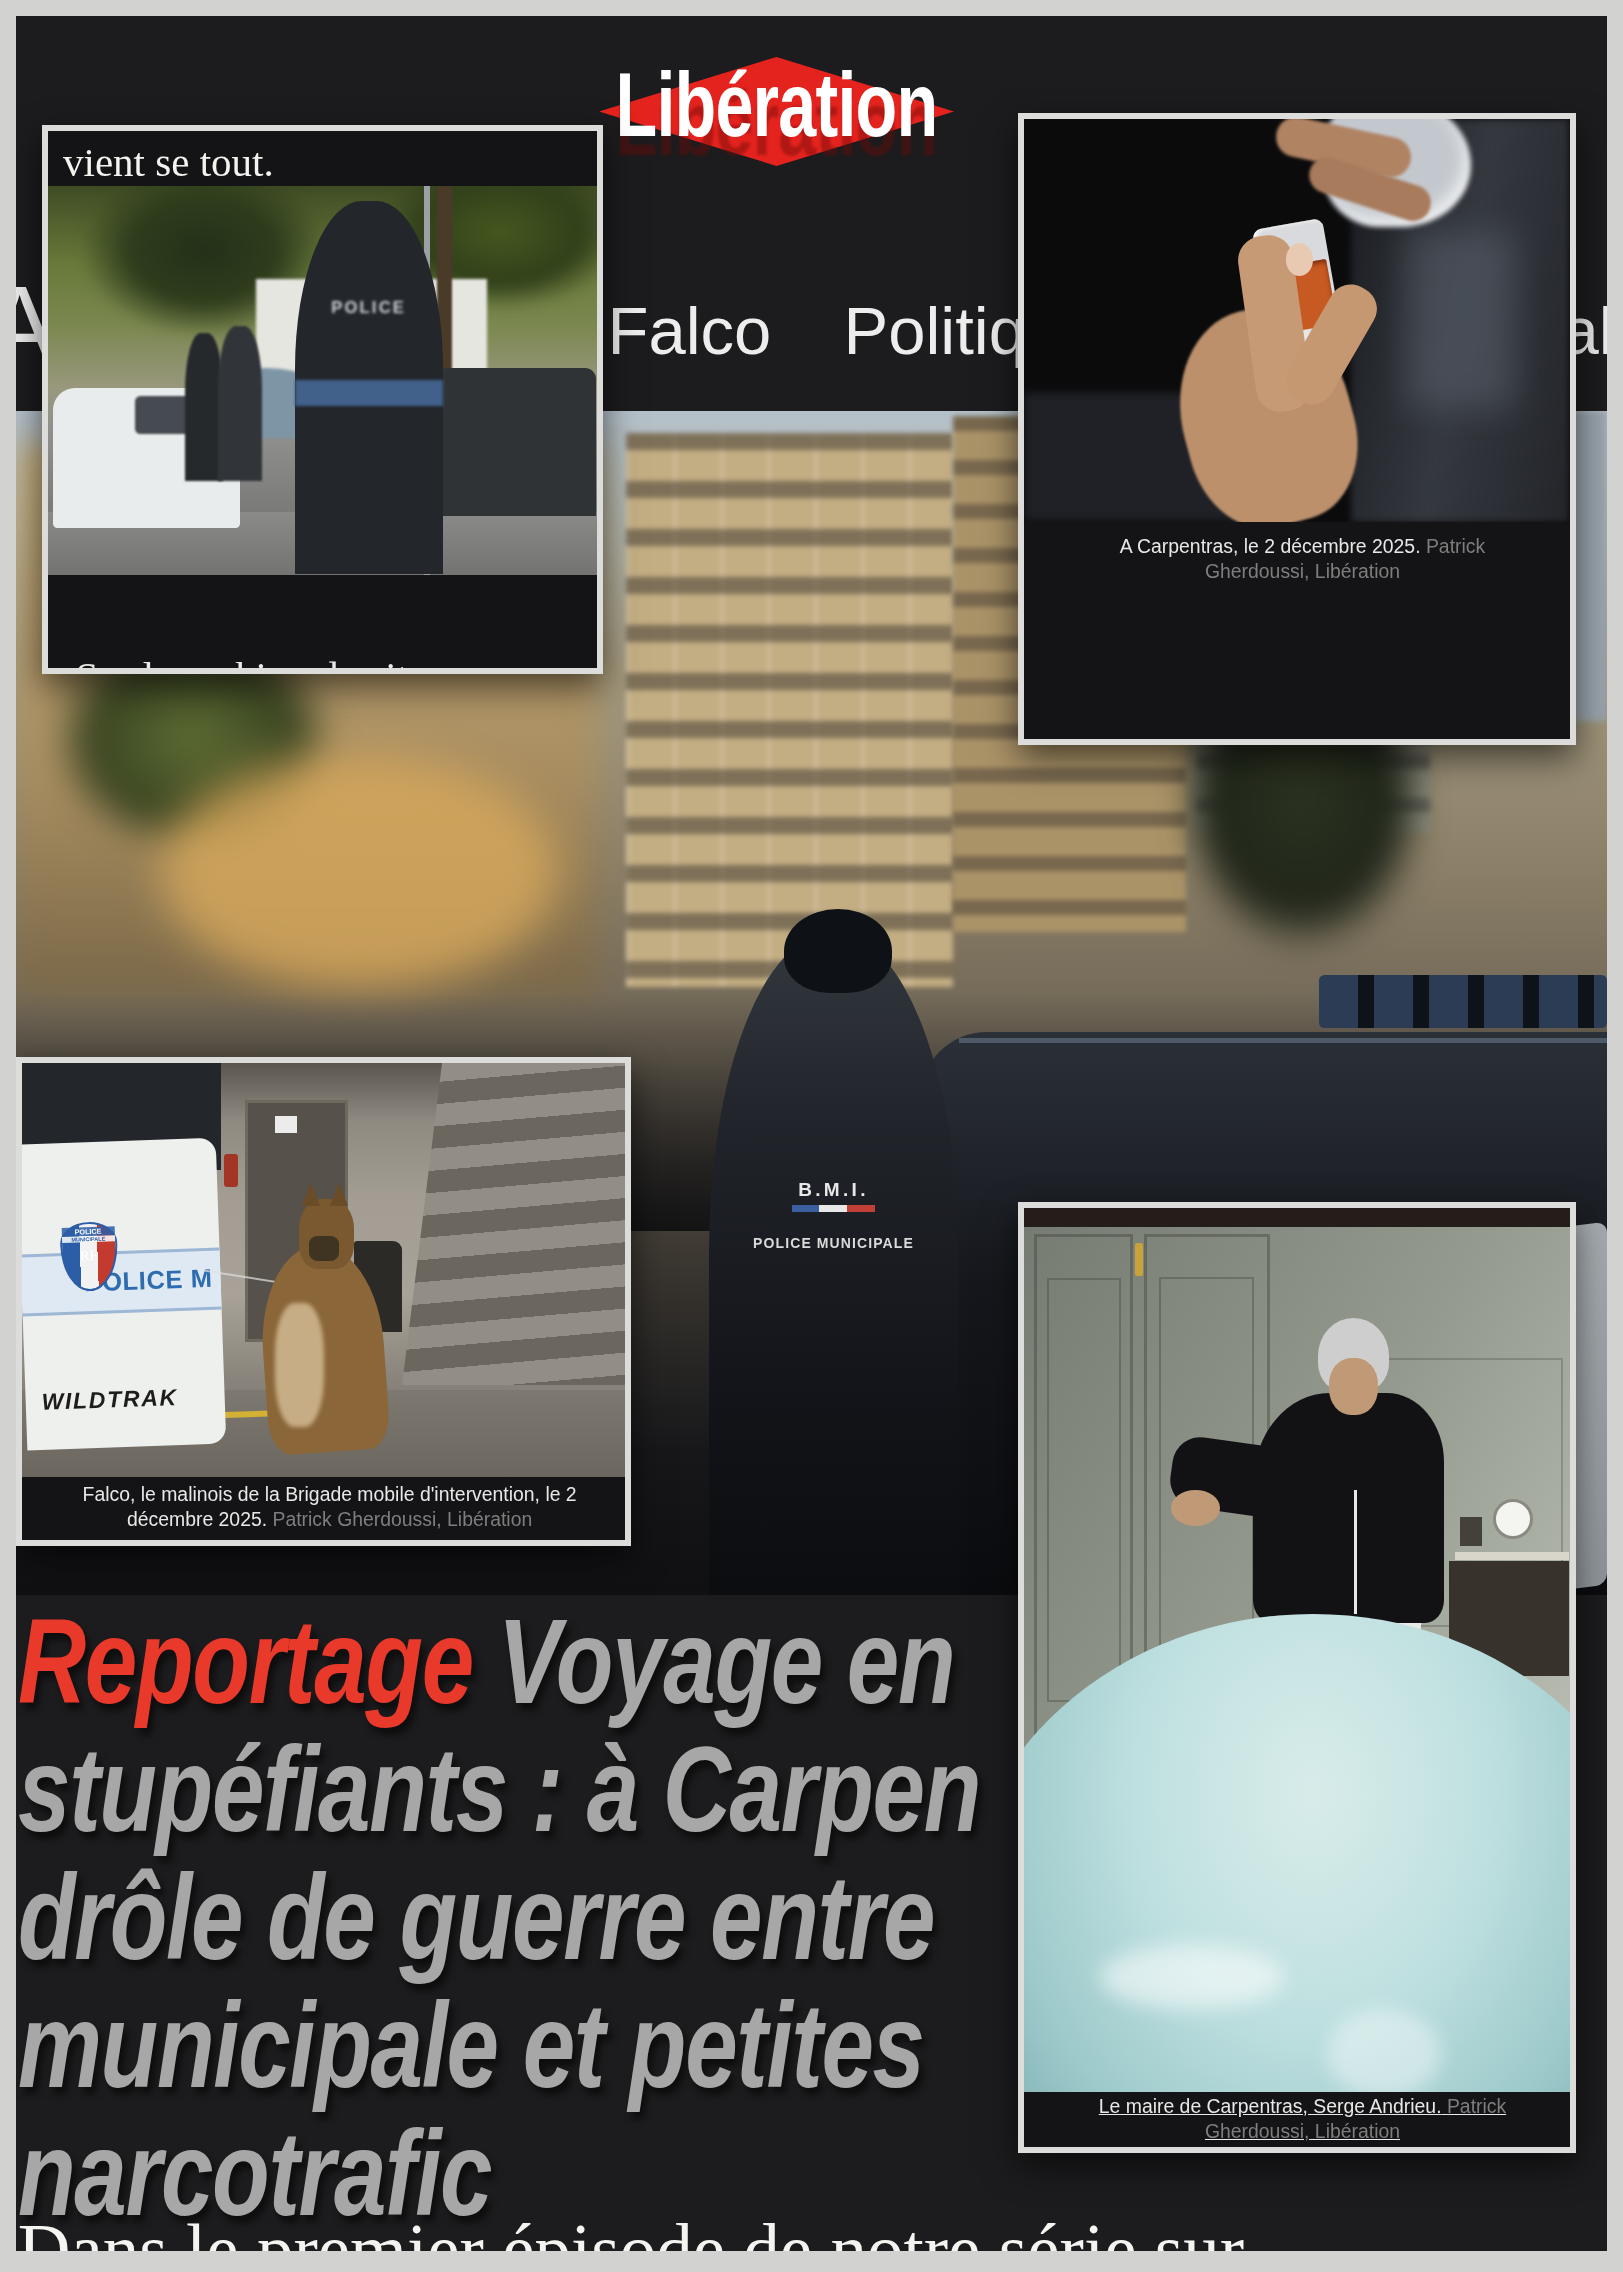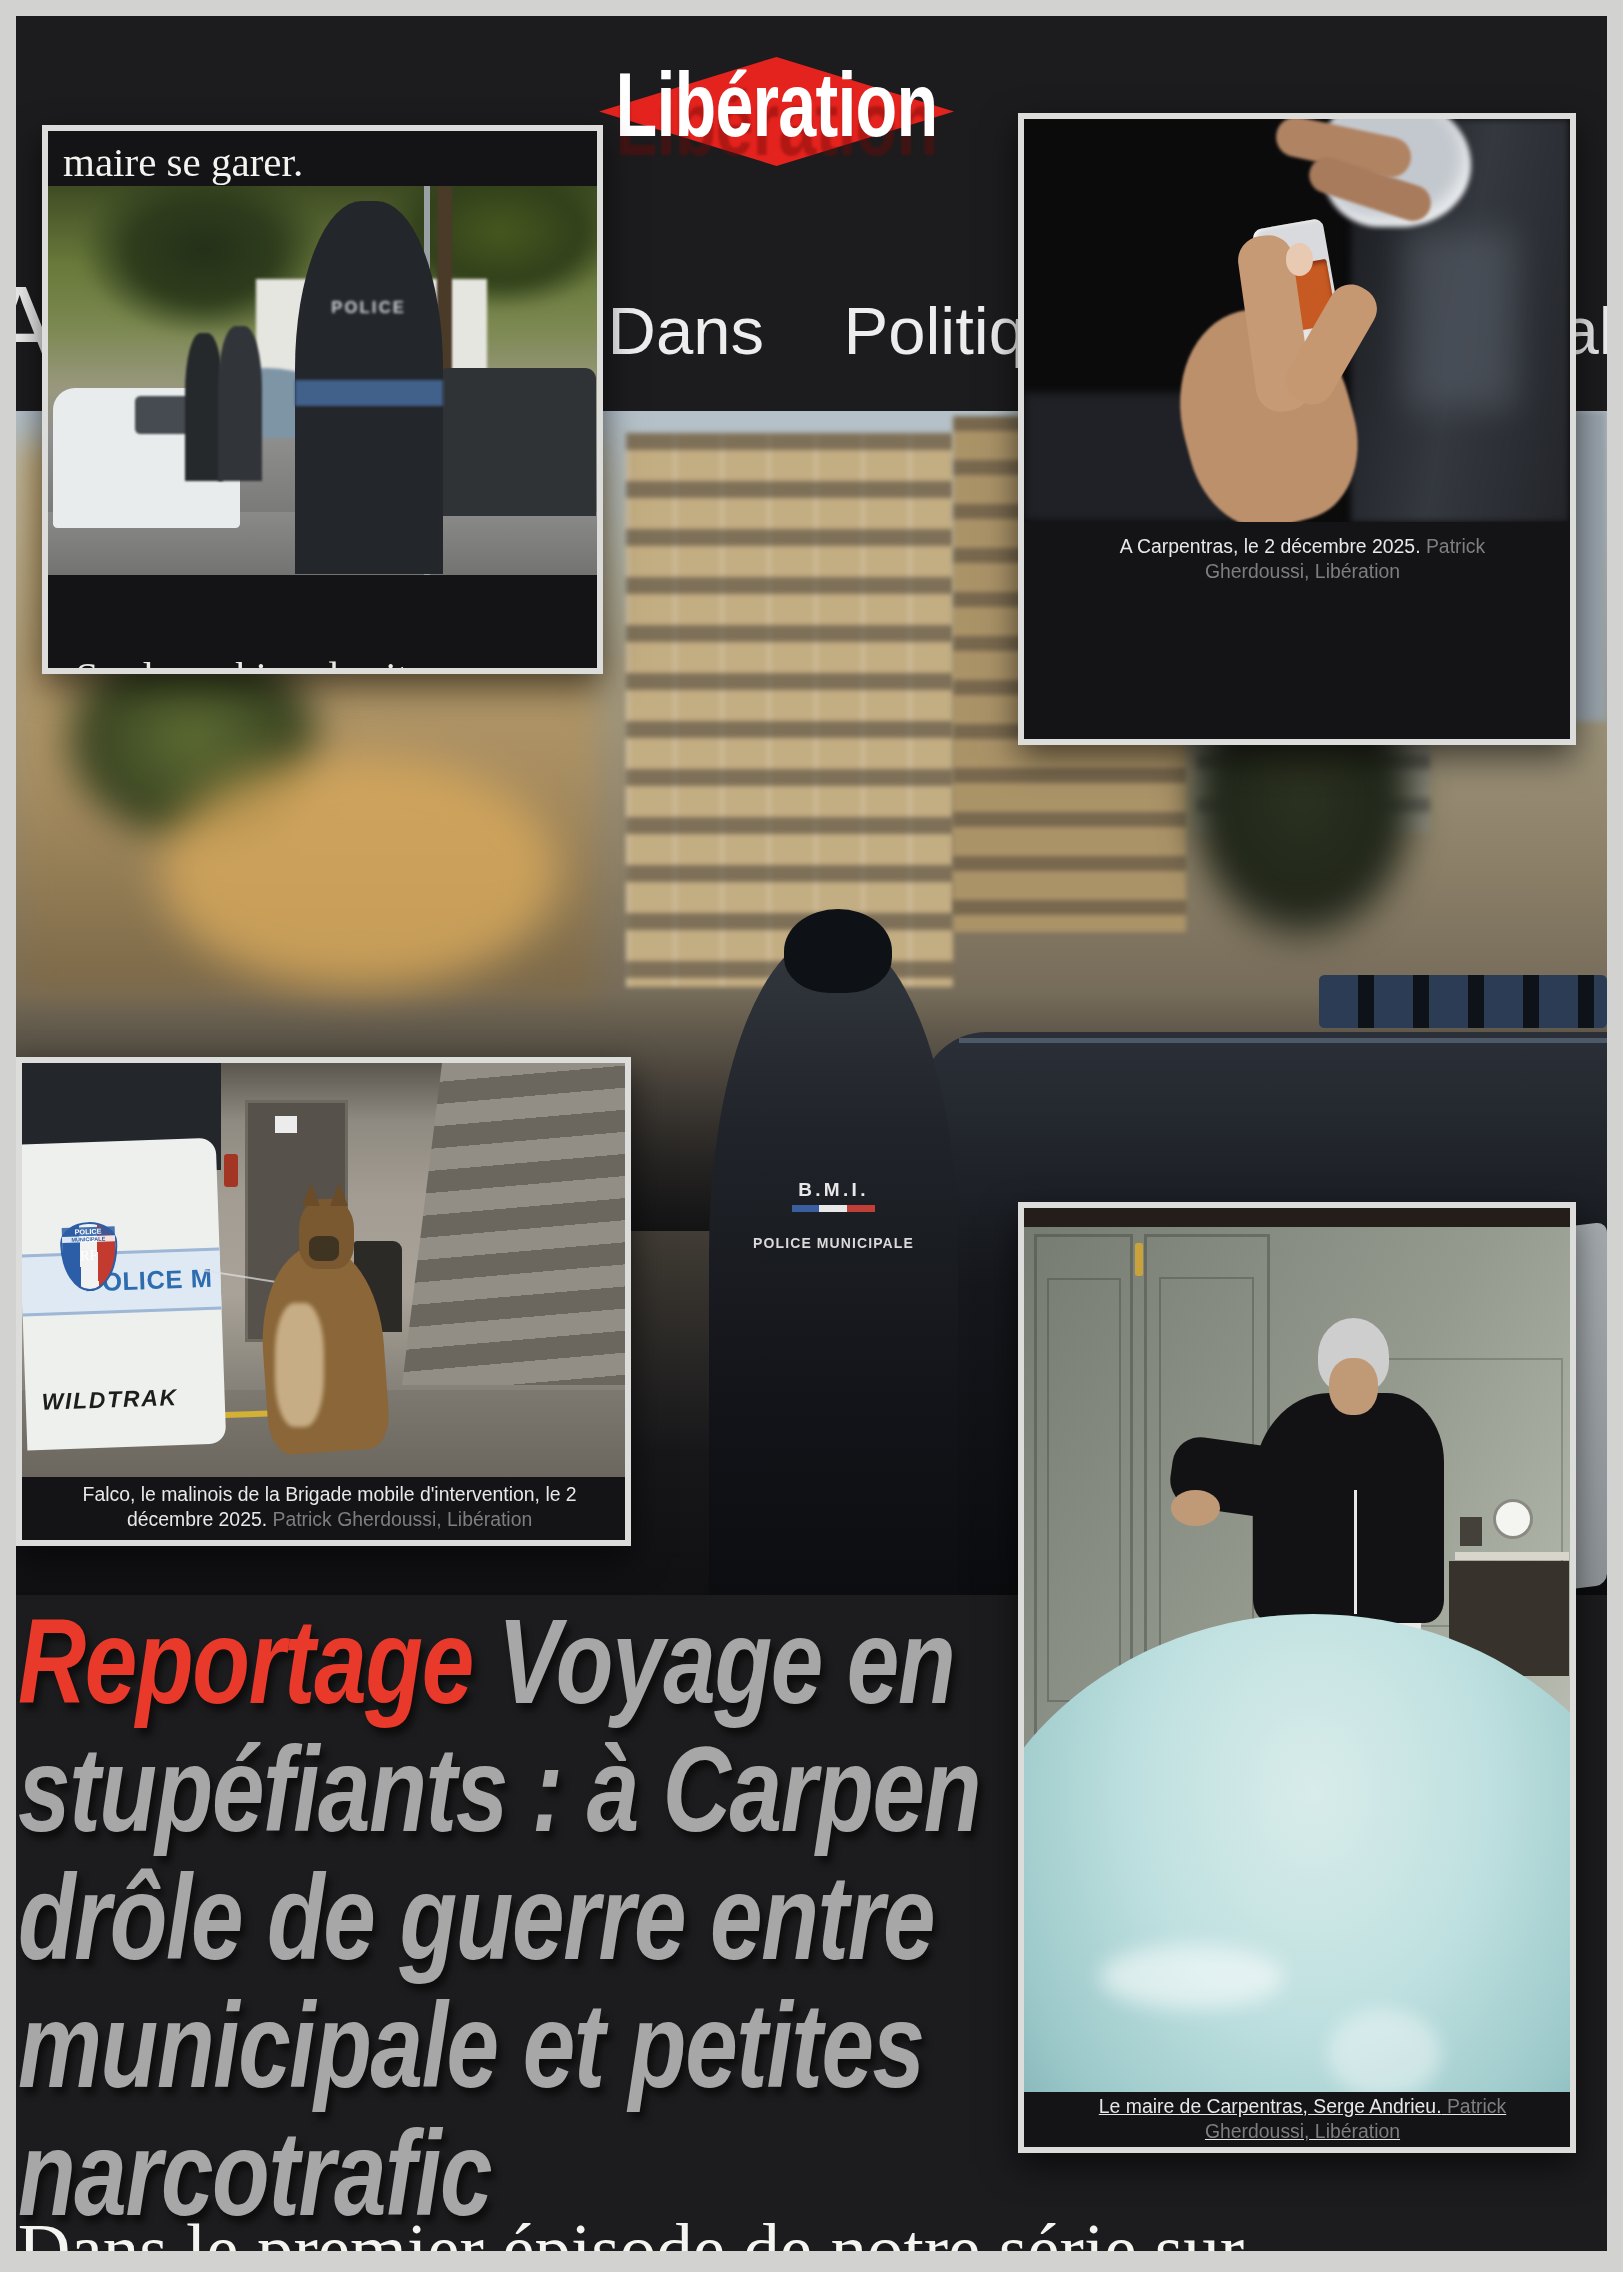--- a/index.html
+++ b/index.html
@@ -157,21 +157,21 @@
 <body>
 
 <div class="page">
 
   <a class="logo">
     <span class="logo-diamond"></span>
     <span class="logo-text">Libération</span>
   </a>
 
   <span class="nav-item nav-frag-a">A</span>
-  <span class="nav-item nav-news">Dans</span>
+  <span class="nav-item nav-news">Falco</span>
   <span class="nav-item nav-politique">Politique</span>
   <span class="nav-item nav-al">al</span>
 
   <div class="hero">
     <div class="h-bblur"></div>
     <div class="h-trees-l"></div>
     <div class="h-b1"></div>
     <div class="h-b2"></div>
     <div class="h-b3"></div>
     <div class="h-b4"></div>
@@ -195,21 +195,21 @@
     <div class="hl-line"><span class="hl-kicker">Reportage</span> <span>Voyage en</span></div>
     <div class="hl-line">stupéfiants : à Carpen</div>
     <div class="hl-line">drôle de guerre entre</div>
     <div class="hl-line">municipale et petites</div>
     <div class="hl-line">narcotrafic</div>
   </div>
 
   <div class="standfirst">Dans le premier épisode de notre série sur</div>
 
   <div class="card card-1">
-    <div class="serif-lead">maire se garer.</div>
+    <div class="serif-lead">vient se tout.</div>
     <div class="photo p1">
       <div class="p1-foliage1"></div>
       <div class="p1-foliage2"></div>
       <div class="p1-house"></div>
       <div class="p1-window"></div>
       <div class="p1-trunk"></div>
       <div class="p1-road"></div>
       <div class="p1-bluecar"></div>
       <div class="p1-whitecar"></div>
       <div class="p1-windshield"></div>

